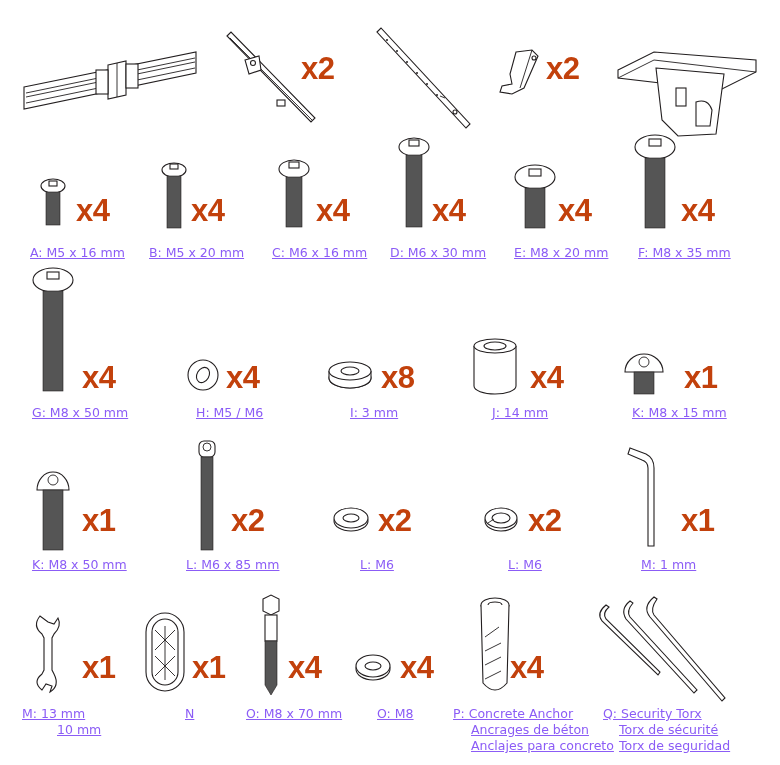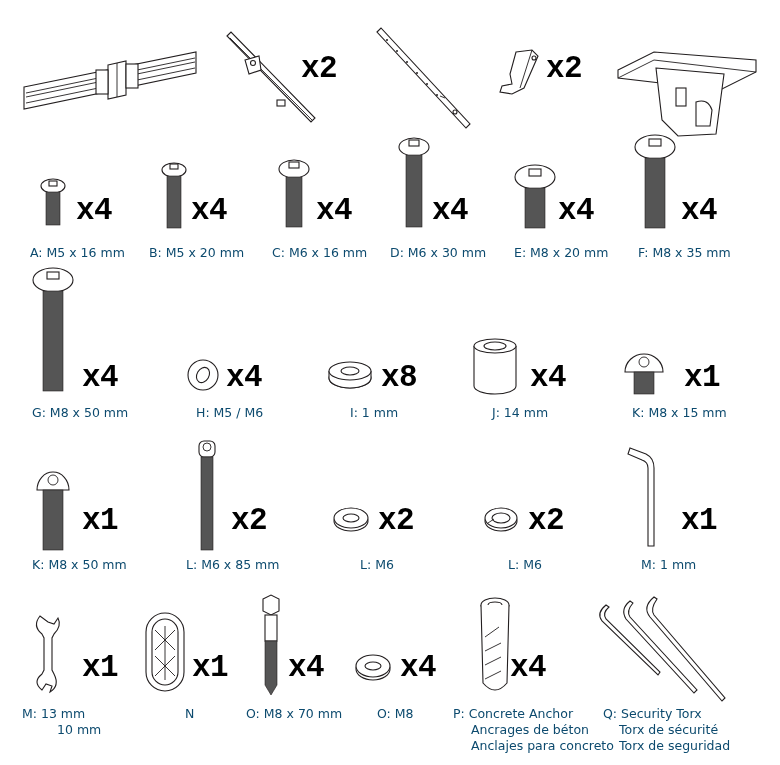--- a/index.html
+++ b/index.html
@@ -1,21 +1,21 @@
 <!DOCTYPE html>
 <html><head>
 <meta charset="utf-8">
 <style>
   html, body { margin:0; padding:0; background:#ffffff; }
   body { width:780px; height:765px; position:relative; overflow:hidden;
          font-family:"DejaVu Sans", sans-serif; color:#231f20; }
-  .qty { position:absolute; font-family:Liberation Mono, monospace; font-weight:bold;
-         font-size:31px; color:#000000; line-height:1; letter-spacing:-0.5px; }
+  .qty { position:absolute; font-family:Liberation Sans, sans-serif; font-weight:bold;
+         font-size:31px; color:#c2410c; line-height:1; letter-spacing:-0.5px; }
   .lbl { position:absolute; font-family:"DejaVu Sans", sans-serif; font-size:12.5px;
-         color:#0c4a6e; line-height:16px; white-space:pre; }
+         color:#8b5cf6; line-height:16px; white-space:pre;text-decoration:underline; }
   svg { position:absolute; overflow:visible; }
   svg .s { fill:#fff; stroke:#231f20; stroke-width:1.1; }
   svg .t { fill:none; stroke:#231f20; stroke-width:0.9; }
   svg .thr { fill:#555; stroke:#231f20; stroke-width:0.6; }
 </style>
 </head>
 <body>
 
 <div>
   <svg width="200" height="90" style="left:20px;top:25px">
@@ -154,21 +154,21 @@
 </div>
 
 <div>
   <svg width="46" height="32" style="left:328px;top:361px">
     <ellipse class="s" cx="22" cy="17" rx="21" ry="10"></ellipse>
     <path class="s" d="M1,10 L1,17 A21,10 0 0 0 43,17 L43,10"></path>
     <ellipse class="s" cx="22" cy="10" rx="21" ry="9"></ellipse>
     <ellipse class="s" cx="22" cy="10" rx="9" ry="4"></ellipse>
   </svg>
   <div class="qty" style="left:381px;top:362px">x8</div>
-  <div class="lbl" style="left:350px;top:405px">I: 1 mm</div>
+  <div class="lbl" style="left:350px;top:405px">I: 3 mm</div>
 </div>
 
 <div>
   <svg width="46" height="58" style="left:473px;top:338px">
     <path class="s" d="M1,8 L1,48 A21,8 0 0 0 43,48 L43,8"></path>
     <ellipse class="s" cx="22" cy="8" rx="21" ry="7"></ellipse>
     <ellipse class="s" cx="22" cy="8" rx="11" ry="4"></ellipse>
   </svg>
   <div class="qty" style="left:530px;top:362px">x4</div>
   <div class="lbl" style="left:492px;top:405px">J: 14 mm</div>

